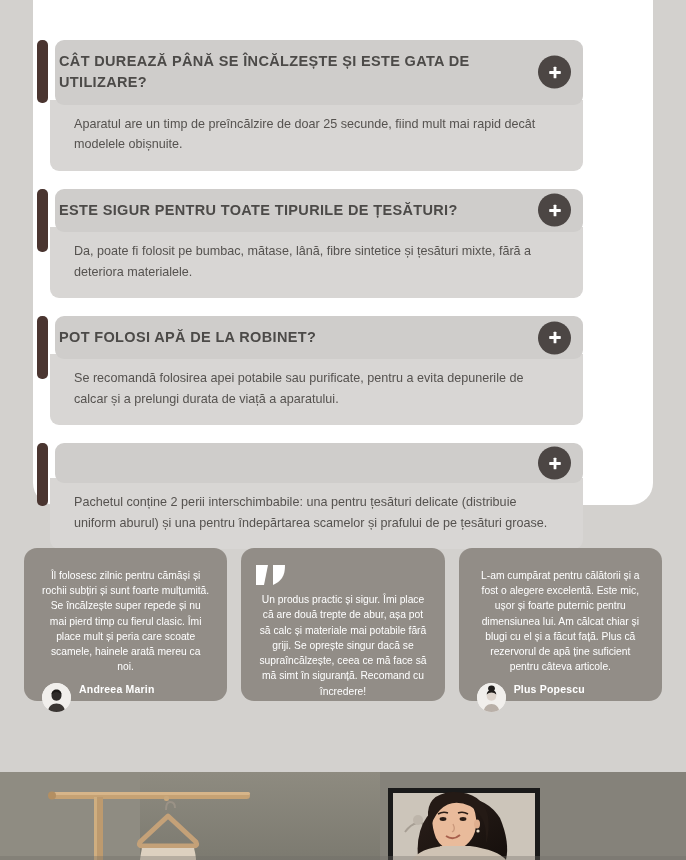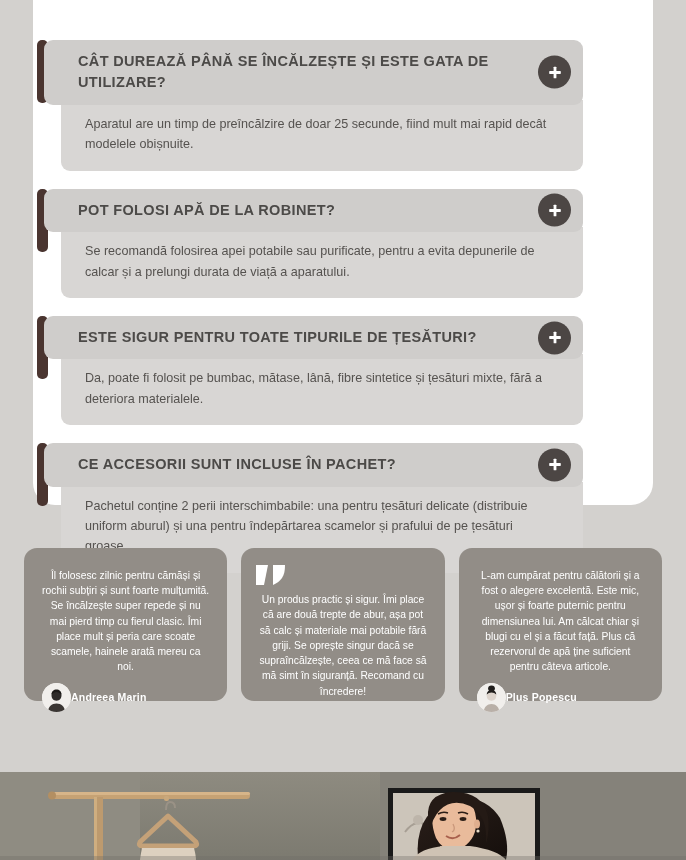--- a/index.html
+++ b/index.html
@@ -47,25 +47,25 @@
     left: 0;
     top: 0;
     width: 11px;
     height: 63px;
     background: #4a3530;
     border-radius: 5px;
   }
 
   .faq-question {
     position: relative;
-    margin-left: 7px;
+    margin-left: 18px;
     background: #cfcdcb;
     border-radius: 9px;
     min-height: 40px;
-    padding: 11px 62px 11px 34px;
+    padding: 11px 62px 11px 4px;
     display: flex;
     align-items: center;
   }
 
   .faq-question-text {
     font-size: 14.5px;
     font-weight: bold;
     letter-spacing: 0.35px;
     line-height: 1.48;
     color: #4c4a48;
@@ -84,21 +84,21 @@
     border: none;
     cursor: pointer;
     display: flex;
     align-items: center;
     justify-content: center;
   }
 
   .faq-toggle svg { display: block; }
 
   .faq-answer {
-    margin-left: 24px;
+    margin-left: 13px;
     background: #d8d6d4;
     border-radius: 0 0 9px 9px;
     margin-top: -5px;
     padding: 14px 30px 16px 24px;
   }
 
   .faq-answer-text {
     font-size: 12.6px;
     line-height: 1.62;
     color: #55524f;
@@ -139,21 +139,21 @@
     justify-content: center;
     text-align: center;
     font-size: 10.3px;
     line-height: 1.48;
     color: #ffffff;
     padding: 0 4px;
   }
 
   .testimonial-author {
     display: flex;
-    align-items: center;
+    gap: 8px;
     padding: 8px 0 12px 4px;
   }
 
   .avatar {
     width: 29px;
     height: 29px;
     border-radius: 50%;
     background: #f1efec;
     flex-shrink: 0;
     overflow: hidden;
@@ -200,53 +200,52 @@
       </button>
     </div>
     <div class="faq-answer">
       <div class="faq-answer-text">Aparatul are un timp de preîncălzire de doar 25 secunde, fiind mult mai rapid decât modelele obișnuite.</div>
     </div>
   </div>
 
   <div class="faq-item">
     <div class="faq-accent"></div>
     <div class="faq-question">
+      <span class="faq-question-text">ESTE SIGUR PENTRU TOATE TIPURILE DE ȚESĂTURI?</span>
+      <button class="faq-toggle">
+        <svg width="14" height="14" viewBox="0 0 14 14">
+          <rect x="5.6" y="1.2" width="2.8" height="11.6" rx="0.6" fill="#ffffff"></rect>
+          <rect x="1.2" y="5.6" width="11.6" height="2.8" rx="0.6" fill="#ffffff"></rect>
+        </svg>
+      </button>
+    </div>
+    <div class="faq-answer">
+      <div class="faq-answer-text">Da, poate fi folosit pe bumbac, mătase, lână, fibre sintetice și țesături mixte, fără a deteriora materialele.</div>
+    </div>
+  </div>
+
+  <div class="faq-item">
+    <div class="faq-accent"></div>
+    <div class="faq-question">
       <span class="faq-question-text">POT FOLOSI APĂ DE LA ROBINET?</span>
       <button class="faq-toggle">
         <svg width="14" height="14" viewBox="0 0 14 14">
           <rect x="5.6" y="1.2" width="2.8" height="11.6" rx="0.6" fill="#ffffff"></rect>
           <rect x="1.2" y="5.6" width="11.6" height="2.8" rx="0.6" fill="#ffffff"></rect>
         </svg>
       </button>
     </div>
     <div class="faq-answer">
       <div class="faq-answer-text">Se recomandă folosirea apei potabile sau purificate, pentru a evita depunerile de calcar și a prelungi durata de viață a aparatului.</div>
     </div>
   </div>
 
   <div class="faq-item">
     <div class="faq-accent"></div>
     <div class="faq-question">
-      <span class="faq-question-text">ESTE SIGUR PENTRU TOATE TIPURILE DE ȚESĂTURI?</span>
-      <button class="faq-toggle">
-        <svg width="14" height="14" viewBox="0 0 14 14">
-          <rect x="5.6" y="1.2" width="2.8" height="11.6" rx="0.6" fill="#ffffff"></rect>
-          <rect x="1.2" y="5.6" width="11.6" height="2.8" rx="0.6" fill="#ffffff"></rect>
-        </svg>
-      </button>
-    </div>
-    <div class="faq-answer">
-      <div class="faq-answer-text">Da, poate fi folosit pe bumbac, mătase, lână, fibre sintetice și țesături mixte, fără a deteriora materialele.</div>
-    </div>
-  </div>
-
-  <div class="faq-item">
-    <div class="faq-accent"></div>
-    <div class="faq-question">
-      <span class="faq-question-text">CE ACCESORII SUNT INCLUSE ÎN PACHET?</span>
       <button class="faq-toggle">
         <svg width="14" height="14" viewBox="0 0 14 14">
           <rect x="5.6" y="1.2" width="2.8" height="11.6" rx="0.6" fill="#ffffff"></rect>
           <rect x="1.2" y="5.6" width="11.6" height="2.8" rx="0.6" fill="#ffffff"></rect>
         </svg>
       </button>
     </div>
     <div class="faq-answer">
       <div class="faq-answer-text">Pachetul conține 2 perii interschimbabile: una pentru țesături delicate (distribuie uniform aburul) și una pentru îndepărtarea scamelor și prafului de pe țesături groase.</div>
     </div>

